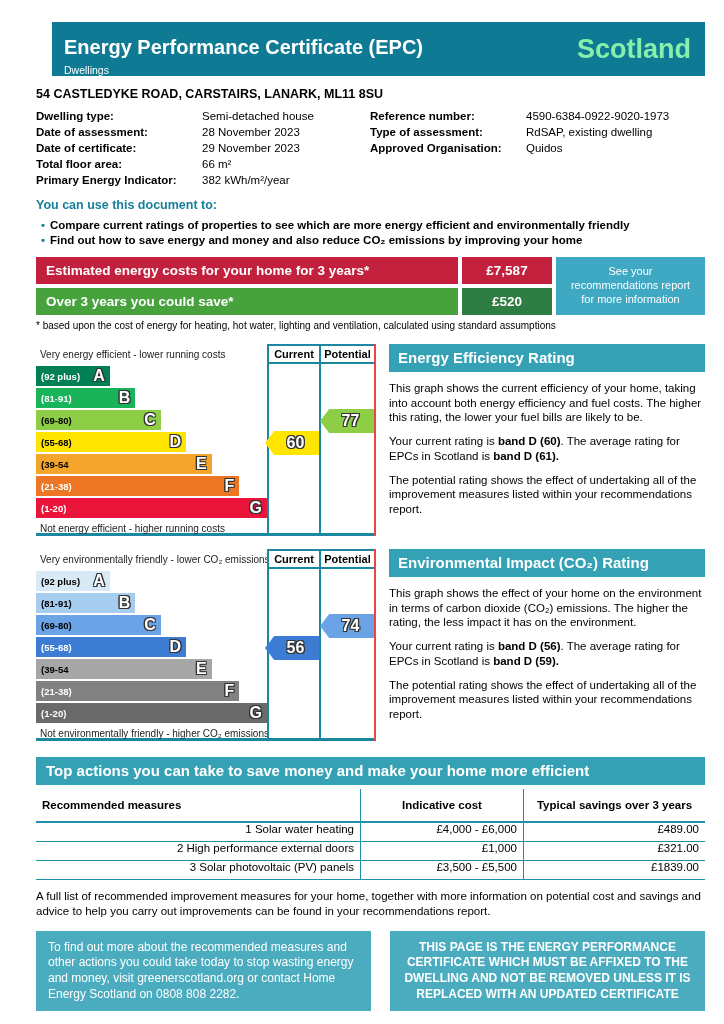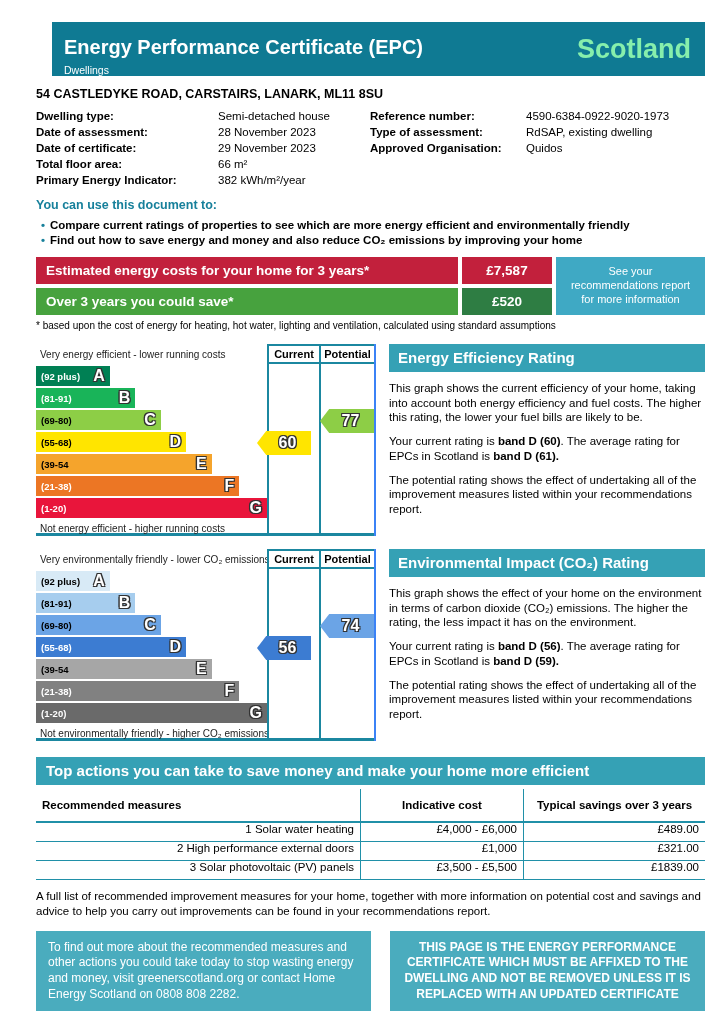--- a/index.html
+++ b/index.html
@@ -19,21 +19,21 @@
 
   .address { margin-top: 11px; font-weight: bold; font-size: 12.5px; }
 
   
   .details { margin-top: 7px; display: flex; font-size: 11.5px; }
   .details-col { line-height: 16px; }
   .details-col.left { width: 334px; }
   .details-col.right { width: 335px; }
   .drow { display: flex; }
   .dlabel { font-weight: bold; }
-  .left .dlabel { width: 182px; }
+  .left .dlabel { width: 166px; }
   .right .dlabel { width: 156px; }
 
   
   .usage-head { margin-top: 10px; font-weight: bold; font-size: 12.5px; color: #17809B; }
   .bullets { margin-top: 6px; }
   .bullet { display: flex; font-weight: bold; font-size: 11.5px; line-height: 15px; }
   .bullet .dot { color: #17809B; width: 14px; text-align: center; flex: none; }
 
   
   .costs { margin-top: 9px; display: grid; grid-template-columns: 422px 90px 149px; grid-template-rows: 27px 27px; gap: 4px; }
@@ -51,25 +51,25 @@
   .bars { width: 231px; }
   .band-row { height: 22px; }
   .band { height: 20px; position: relative; display: flex; align-items: center; }
   .band .range { font-size: 9.5px; font-weight: bold; padding-left: 5px; white-space: nowrap; }
   .band .letter {
     position: absolute; right: 5px; top: 0; font-size: 16px; font-weight: bold; color: #fff; line-height: 20px;
     text-shadow: -1.2px -1.2px 0 #333, 1.2px -1.2px 0 #333, -1.2px 1.2px 0 #333, 1.2px 1.2px 0 #333;
   }
   .col { position: absolute; top: 0; bottom: -3px; background: transparent; }
   .col-cur { left: 231px; width: 54px; border-left: 2px solid #1B87A0; border-right: 2px solid #1B87A0; }
-  .col-pot { left: 285px; width: 55px; border-right: 2px solid #3b82f6; }
+  .col-pot { left: 285px; width: 55px; border-right: 2px solid #ef4444; }
   .col-head { height: 20px; border-top: 2px solid #1B87A0; border-bottom: 2px solid #1B87A0; font-size: 11px; font-weight: bold; text-align: center; line-height: 17px; }
   .arrow { position: absolute; height: 24px; display: flex; align-items: center; justify-content: center; padding-left: 7px; }
   .arrow { clip-path: polygon(0 50%, 17% 0, 100% 0, 100% 100%, 17% 100%); }
-  .arrow-cur { left: 221px; width: 54px; }
+  .arrow-cur { left: 229px; width: 54px; }
   .arrow-pot { left: 284px; width: 54px; }
   .arrow-row2 { top: 65px; }
   .arrow-row3 { top: 87px; }
   .arrow span {
     font-size: 16px; font-weight: bold; color: #fff;
     text-shadow: -1.2px -1.2px 0 #333, 1.2px -1.2px 0 #333, -1.2px 1.2px 0 #333, 1.2px 1.2px 0 #333;
   }
   .panel { margin-left: 13px; width: 316px; }
   .panel-head { color: #fff; font-weight: bold; font-size: 15px; padding: 5px 9px 6px 9px; }
   .panel p { font-size: 11.5px; line-height: 1.28; margin-top: 9px; }

